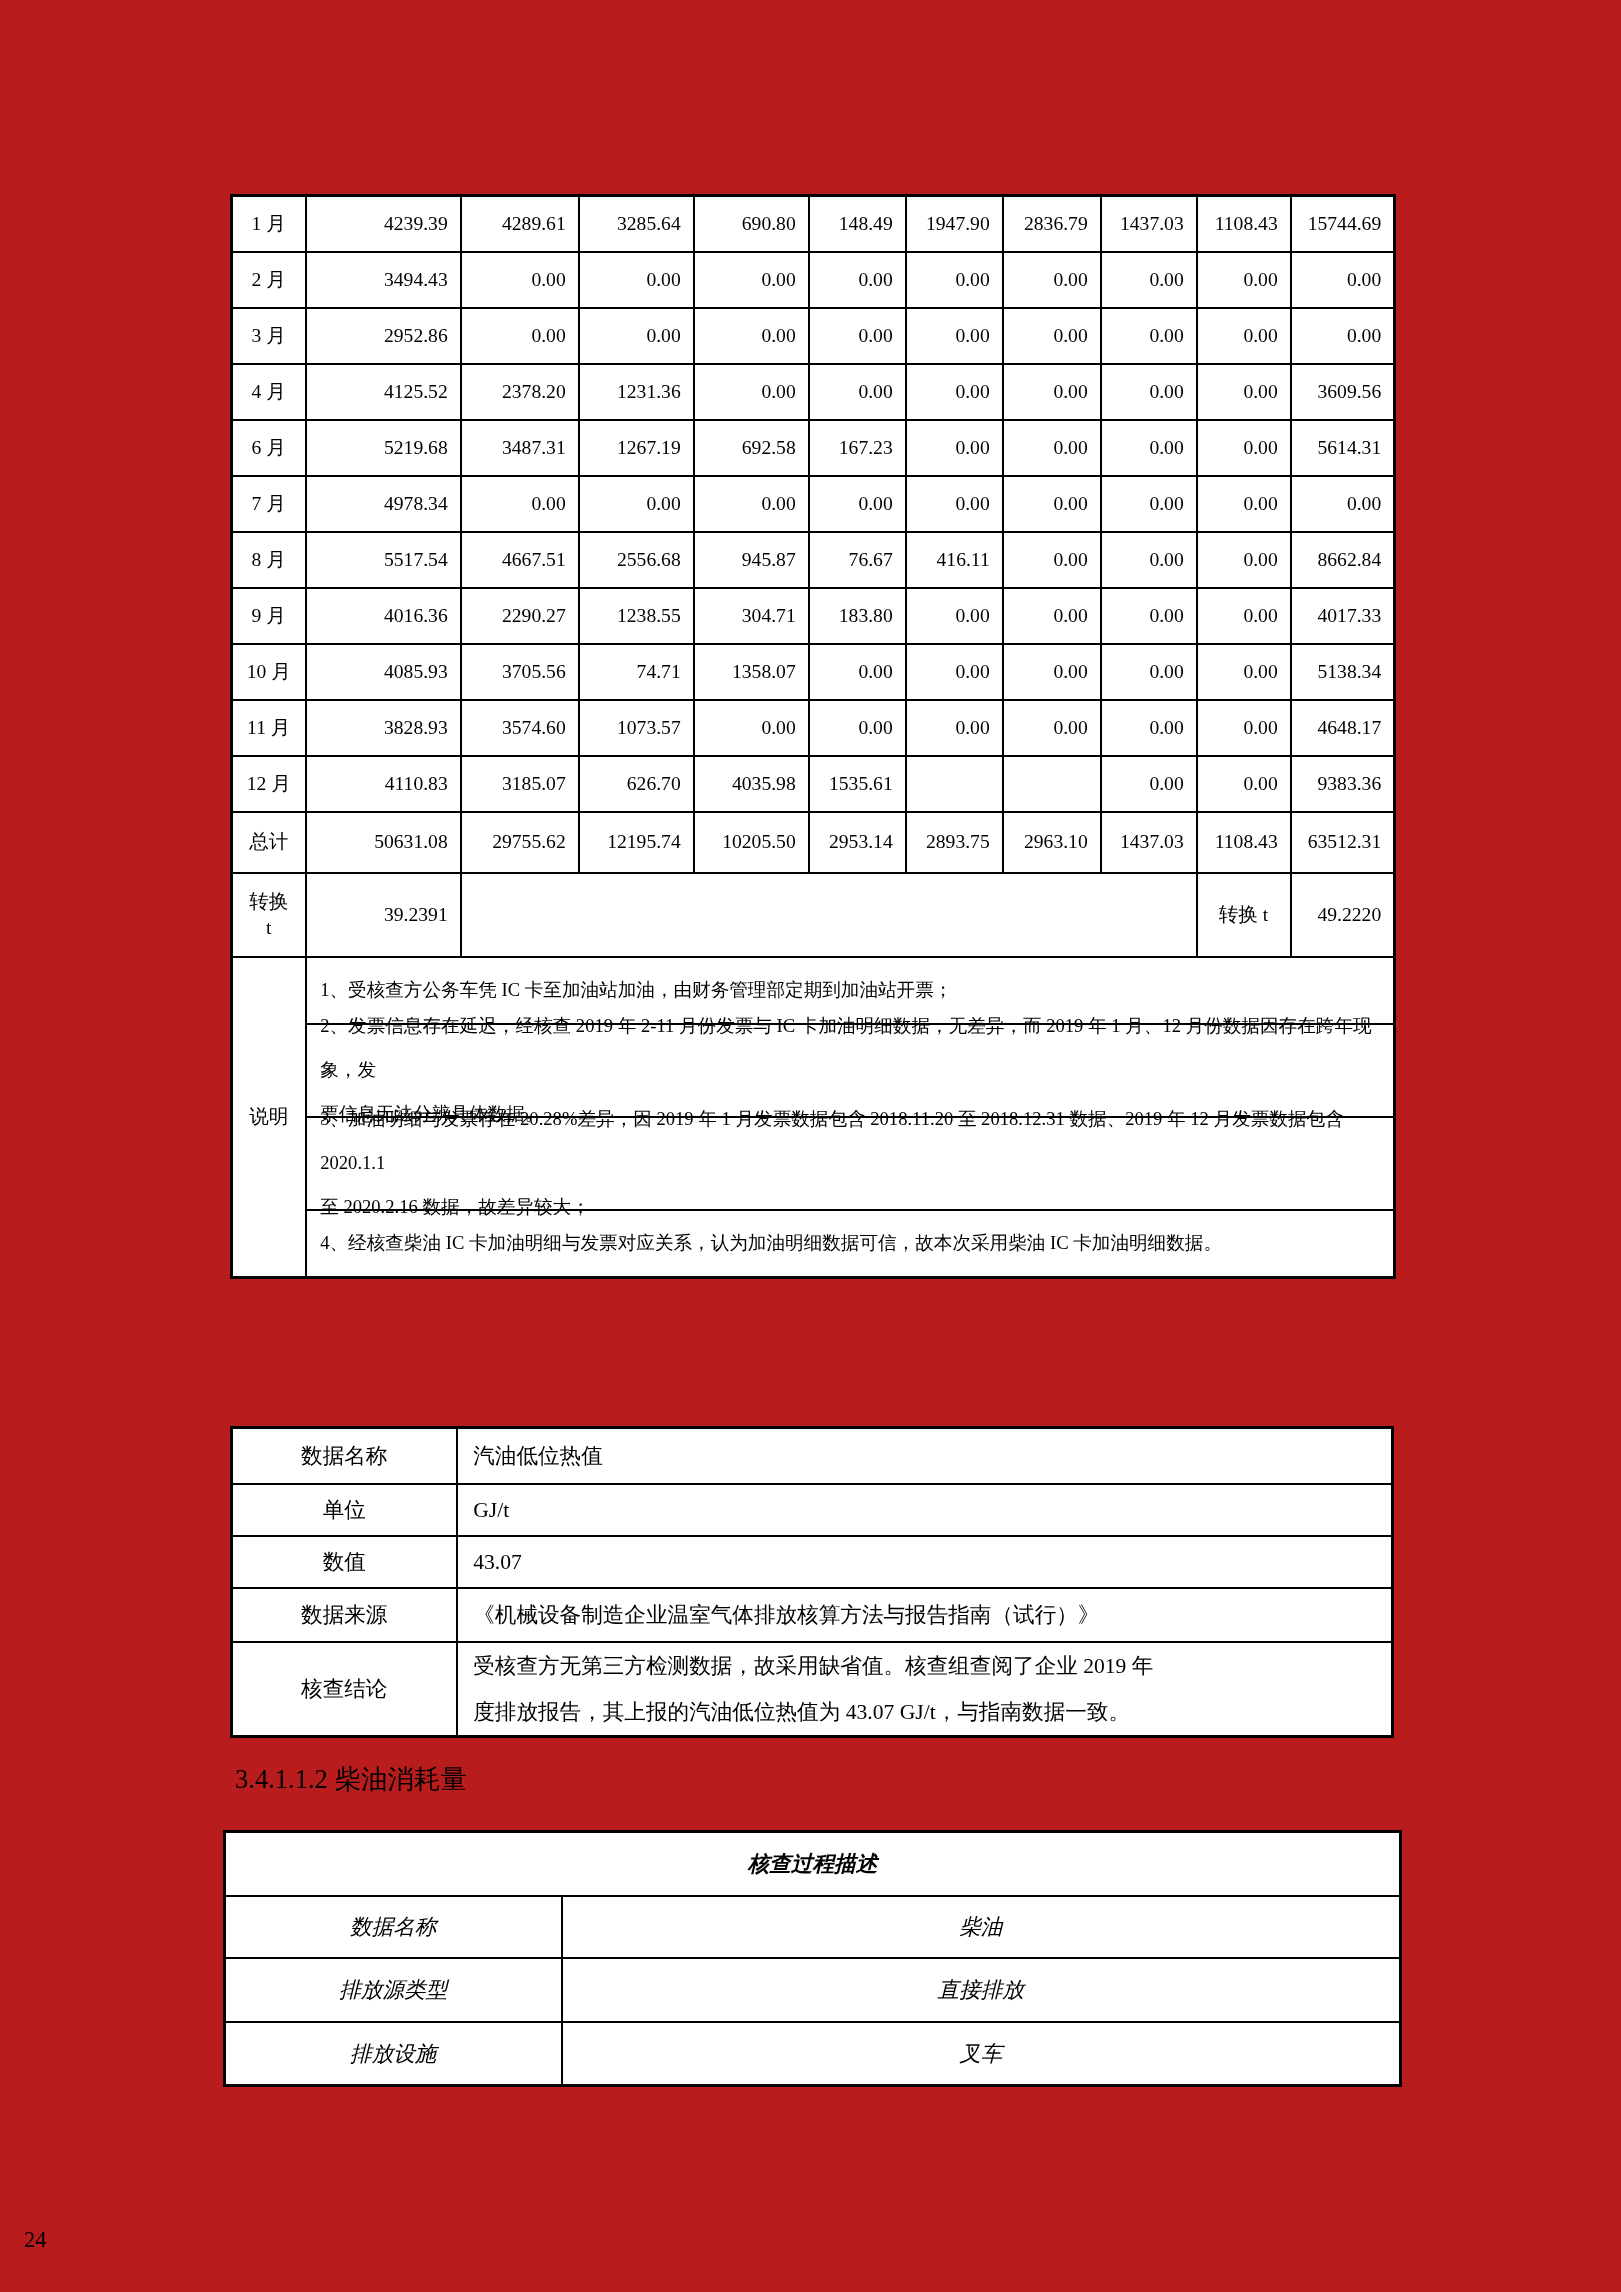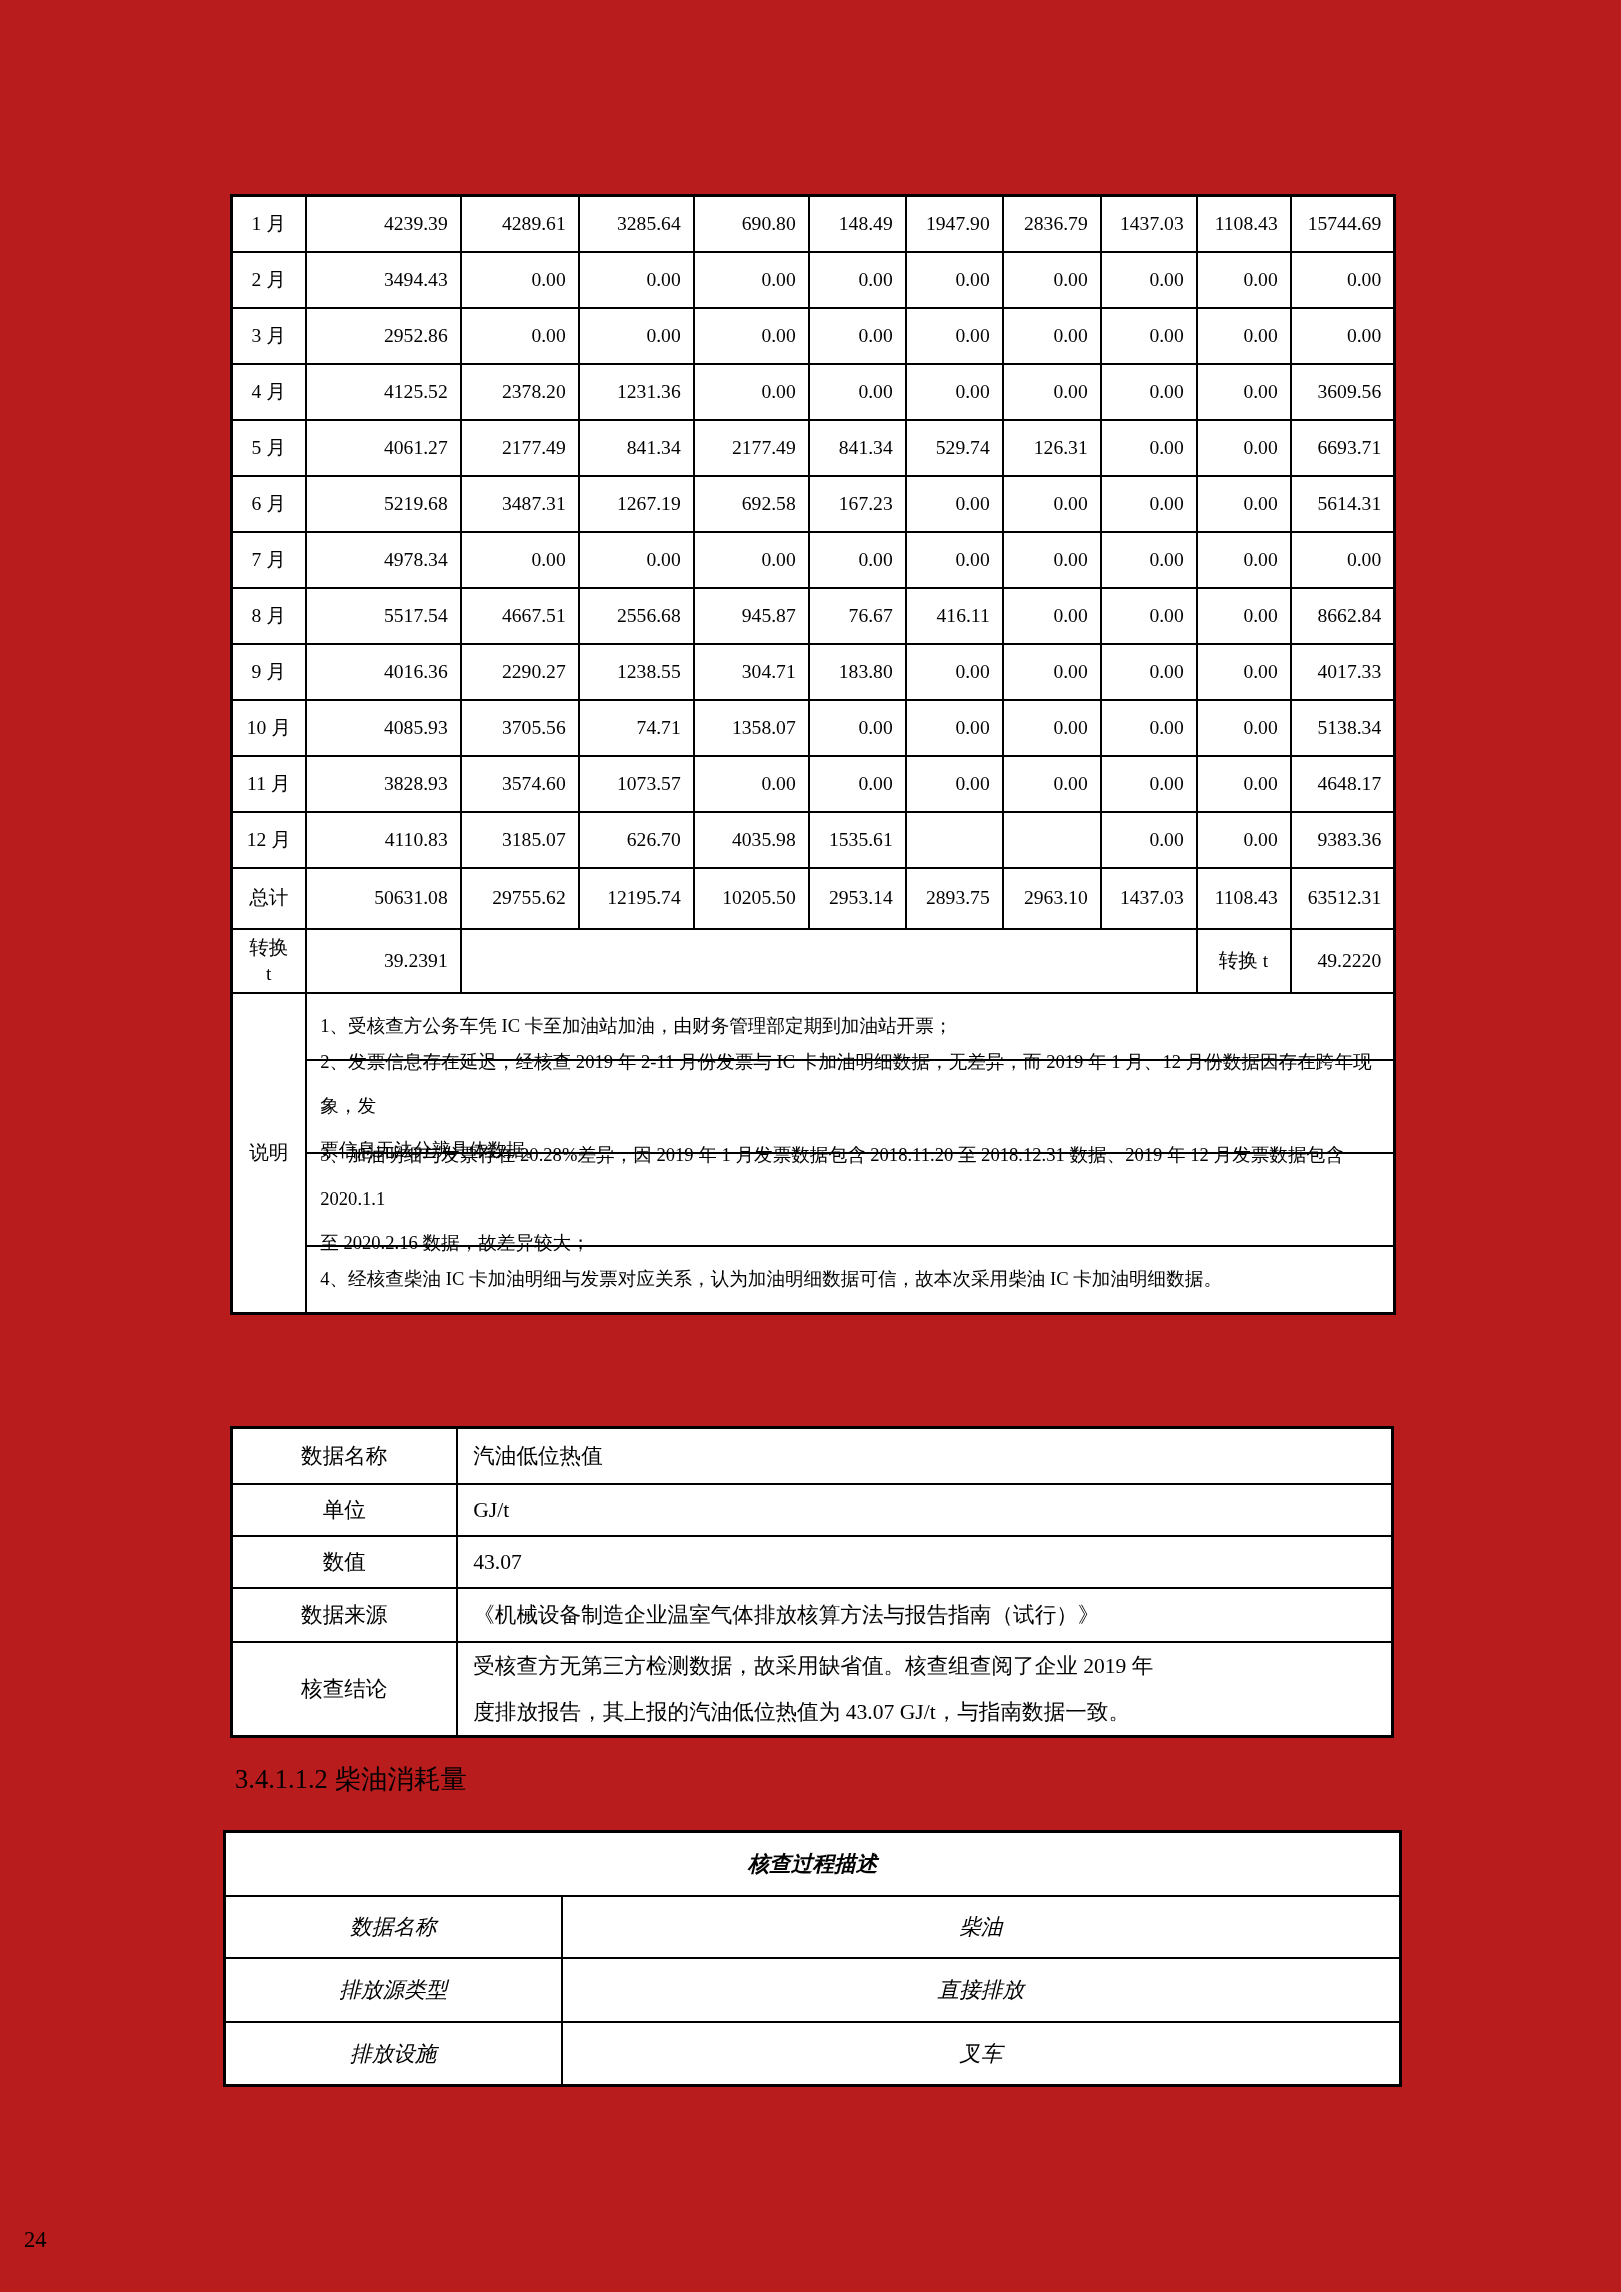--- a/index.html
+++ b/index.html
@@ -12,21 +12,21 @@
 
   table{border-collapse:collapse;table-layout:fixed;background:#fff;}
 
   
   .monthly{position:absolute;left:230px;top:194px;width:1161px;border:3.9px solid #000;}
   .monthly td{border:2.9px solid #000;font-size:19.6px;padding:0;vertical-align:middle;overflow:hidden;}
   .monthly td.num-cell{text-align:right;padding-right:11.8px;}
   .monthly td.label-cell{text-align:center;white-space:pre-line;line-height:25.5px;}
   .monthly tr.month-tr{height:56px;}
   .monthly tr.total-tr{height:61px;}
-  .monthly tr.conv-tr{height:64px;}
+  .monthly tr.conv-tr{height:84px;}
 
   
   .notes-cell{padding:0 !important;}
   .note{
     display:flex;align-items:center;
     padding:0 13.7px;font-size:18.6px;line-height:44px;
     white-space:pre-line;border-top:2.9px solid #000;
     box-sizing:border-box;
   }
   .note:first-child{border-top:none;}
@@ -135,33 +135,20 @@
           <td class="num-cell">1231.36</td>
           <td class="num-cell">0.00</td>
           <td class="num-cell">0.00</td>
           <td class="num-cell">0.00</td>
           <td class="num-cell">0.00</td>
           <td class="num-cell">0.00</td>
           <td class="num-cell">0.00</td>
           <td class="num-cell">3609.56</td>
         </tr>
         <tr class="month-tr">
-          <td class="label-cell">5 月</td>
-          <td class="num-cell">4061.27</td>
-          <td class="num-cell">2177.49</td>
-          <td class="num-cell">841.34</td>
-          <td class="num-cell">2177.49</td>
-          <td class="num-cell">841.34</td>
-          <td class="num-cell">529.74</td>
-          <td class="num-cell">126.31</td>
-          <td class="num-cell">0.00</td>
-          <td class="num-cell">0.00</td>
-          <td class="num-cell">6693.71</td>
-        </tr>
-        <tr class="month-tr">
           <td class="label-cell">6 月</td>
           <td class="num-cell">5219.68</td>
           <td class="num-cell">3487.31</td>
           <td class="num-cell">1267.19</td>
           <td class="num-cell">692.58</td>
           <td class="num-cell">167.23</td>
           <td class="num-cell">0.00</td>
           <td class="num-cell">0.00</td>
           <td class="num-cell">0.00</td>
           <td class="num-cell">0.00</td>

